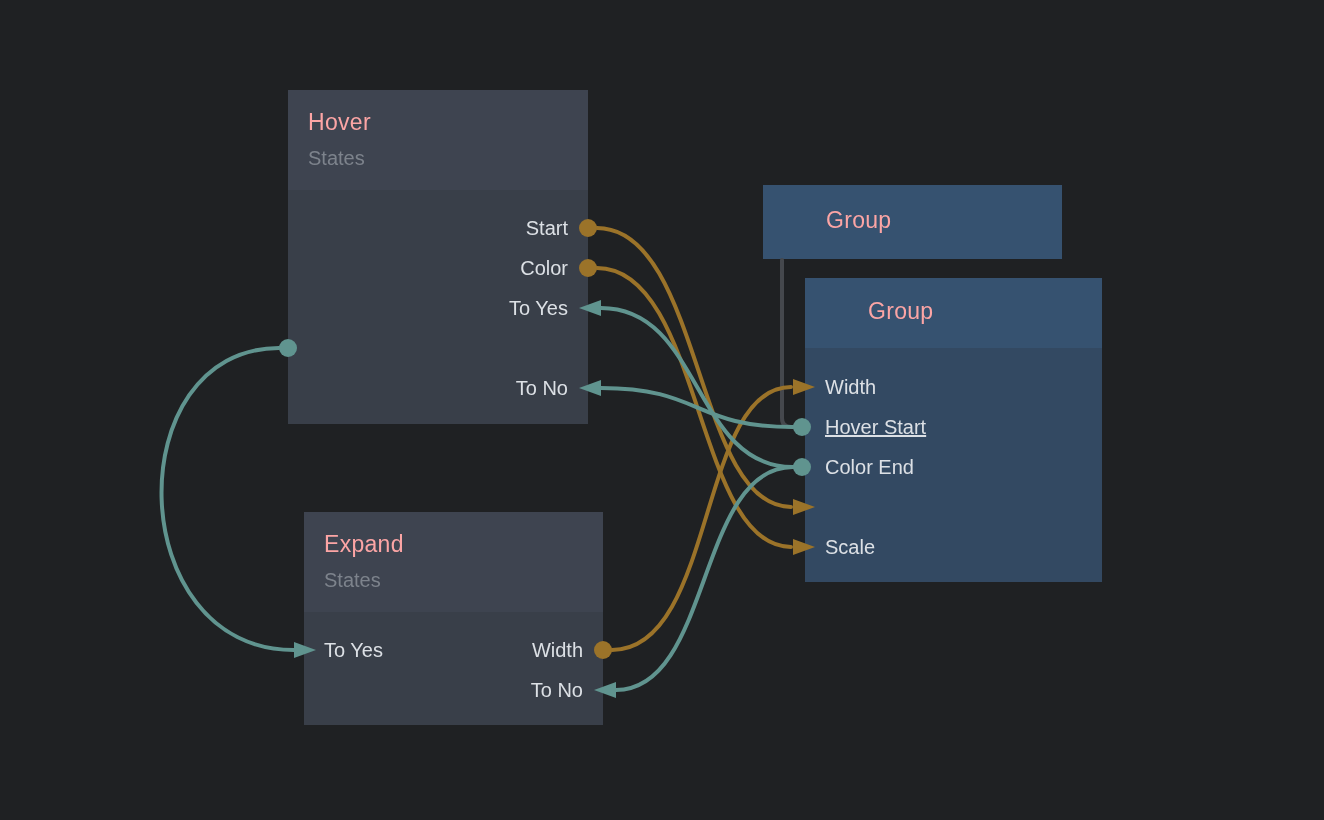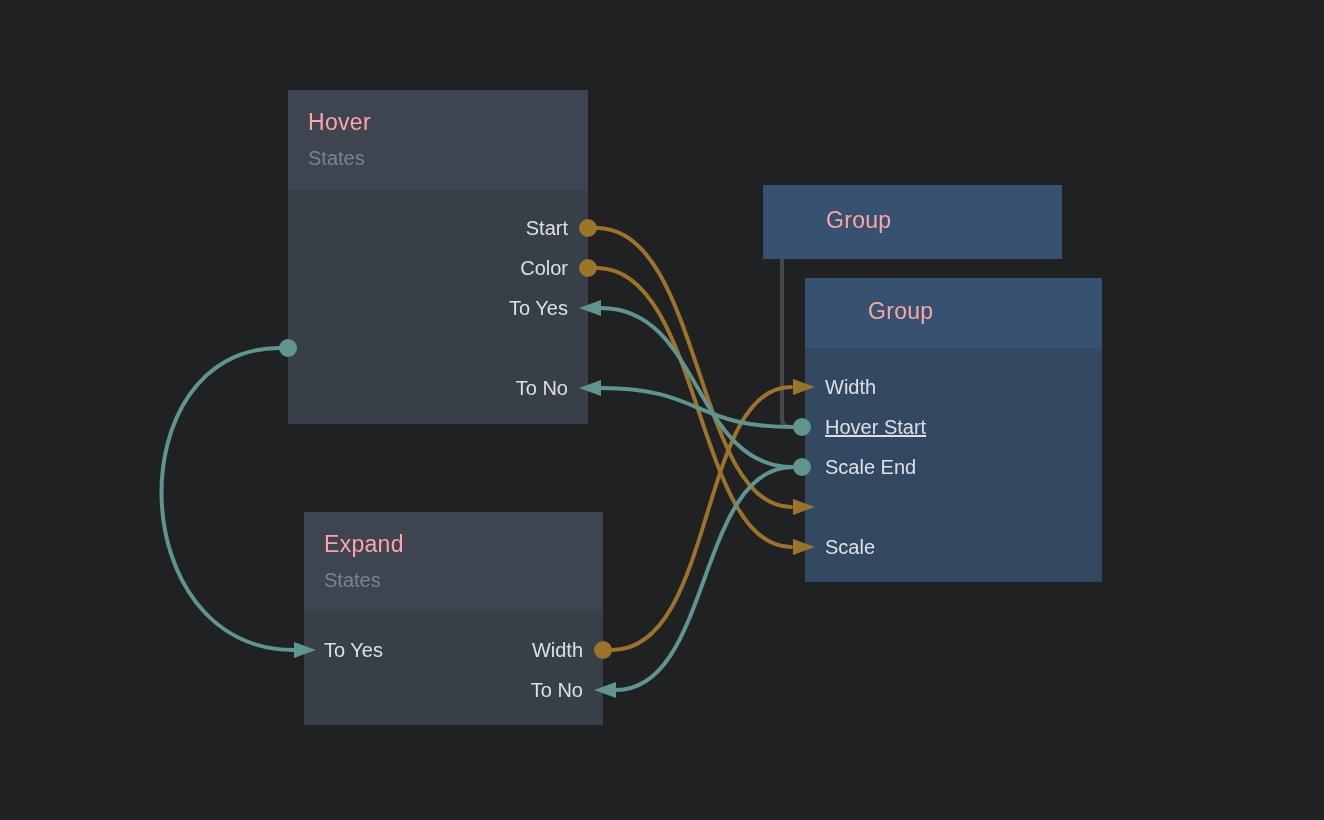--- a/index.html
+++ b/index.html
@@ -65,21 +65,21 @@
   </div>
 </div>
 
 <div class="node node-blue" style="left:805px;top:278px;width:297px;height:304px;">
   <div class="header-bg" style="height:70px;"></div>
   <div class="header" style="position:relative;padding-top:20px;">
     <div class="title">Group</div>
   </div>
   <div class="port left" style="top:95px;">Width</div>
   <div class="port left" style="top:135px;text-decoration:underline;">Hover Start</div>
-  <div class="port left" style="top:175px;">Scale End</div>
+  <div class="port left" style="top:175px;">Color End</div>
   <div class="port left" style="top:255px;text-align:center;">Scale</div>
 </div>
 
 <svg id="wires" width="1324" height="820" viewBox="0 0 1324 820">
 
   <path class="hier" d="M 782 260 L 782 418 Q 782 427 791 427 L 795 427"></path>
 
   <path class="wire-value" d="M 597 228 C 702 228, 695 507, 791 507"></path>
   <path class="wire-value" d="M 597 268 C 702 268, 695 547, 791 547"></path>
   <path class="wire-value" d="M 612 650 C 716 650, 698 387, 791 387"></path>

